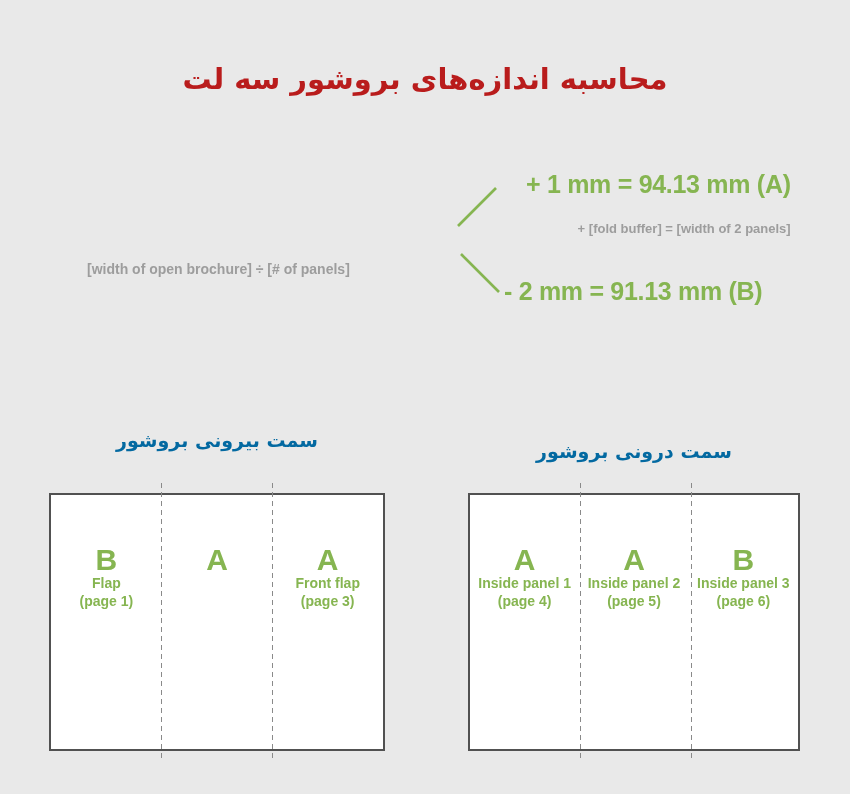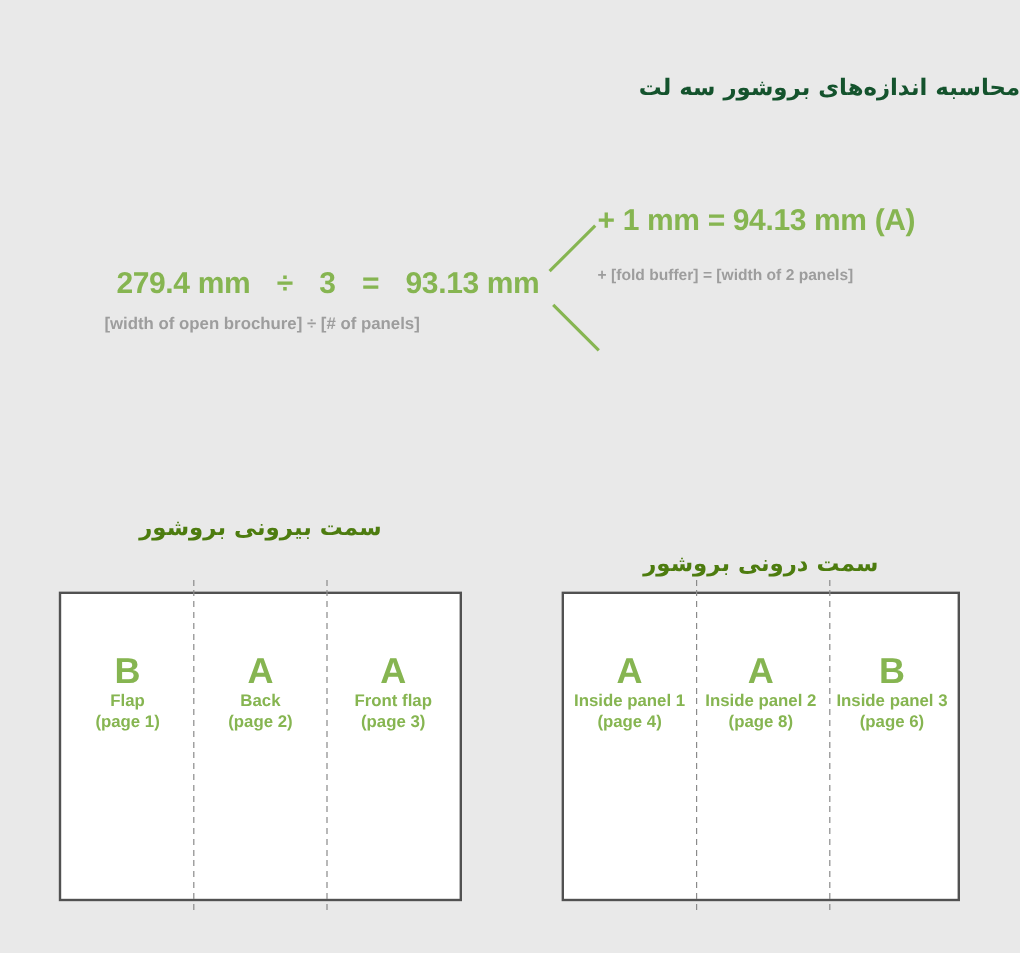--- a/index.html
+++ b/index.html
@@ -11,26 +11,26 @@
     background: #e9e9e9;
     overflow: hidden;
     font-family: "Liberation Sans", sans-serif;
   }
 
   .title {
     position: absolute;
     top: 62px;
     left: 0;
     width: 100%;
-    text-align: right;
+    text-align: center;
     direction: rtl;
     font-family: "DejaVu Sans", sans-serif;
-    font-size: 19px;
-    font-weight: bold;
-    color: #14532d;
+    font-size: 29px;
+    font-weight: bold;
+    color: #b91c1c;
   }
 
   
   .formula-main {
     position: absolute;
     left: 97px;
     top: 222px;
     display: flex;
     align-items: baseline;
     gap: 22px;
@@ -46,21 +46,21 @@
     top: 261px;
     font-size: 14px;
     font-weight: bold;
     color: #9d9d9d;
     white-space: nowrap;
   }
   .branch {
     position: absolute;
     white-space: nowrap;
   }
-  .branch-a { left: 498px; top: 170px; }
+  .branch-a { left: 526px; top: 170px; text-align: right; }
   .branch-b { left: 504px; top: 277px; }
   .branch .big {
     font-size: 25px;
     font-weight: bold;
     color: #86b551;
     letter-spacing: -0.3px;
   }
   .branch .small {
     margin-top: 22px;
     font-size: 13px;
@@ -74,24 +74,24 @@
   }
 
   
   .diagram-heading {
     position: absolute;
     text-align: center;
     direction: rtl;
     font-family: "DejaVu Sans", sans-serif;
     font-size: 19px;
     font-weight: bold;
-    color: #4d7c0f;
+    color: #0369a1;
   }
   .heading-outside { left: 49px;  top: 429px; width: 336px; }
-  .heading-inside  { left: 468px; top: 459px; width: 332px; }
+  .heading-inside  { left: 468px; top: 440px; width: 332px; }
 
   .sheet {
     position: absolute;
     top: 493px;
     height: 258px;
     background: #ffffff;
     border: 2px solid #515151;
   }
   .sheet-outside { left: 49px;  width: 336px; }
   .sheet-inside  { left: 468px; width: 332px; }
@@ -134,62 +134,52 @@
     line-height: 1.28;
   }
 </style>
 </head>
 <body>
 
 <div class="stage">
 
   <div class="title">محاسبه اندازه‌های بروشور سه لت</div>
 
-  <div class="formula-main">
-    <span>279.4 mm</span>
-    <span>÷</span>
-    <span>3</span>
-    <span>=</span>
-    <span>93.13 mm</span>
-  </div>
   <div class="formula-caption">[width of open brochure] ÷ [# of panels]</div>
 
   <svg class="connectors" width="62" height="122" viewBox="0 0 62 122" aria-hidden="true">
     <line x1="10" y1="48" x2="48" y2="10" stroke="#86b551" stroke-width="2.6"></line>
     <line x1="13" y1="76" x2="51" y2="114" stroke="#86b551" stroke-width="2.6"></line>
   </svg>
 
   <div class="branch branch-a">
     <div class="big">+ 1 mm = 94.13 mm (A)</div>
     <div class="small">+ [fold buffer] = [width of 2 panels]</div>
   </div>
 
   <div class="branch branch-b">
+    <div class="big">- 2 mm = 91.13 mm (B)</div>
   </div>
 
   <div class="diagram-heading heading-outside">سمت بیرونی بروشور</div>
   <div class="diagram-heading heading-inside">سمت درونی بروشور</div>
 
   <div class="sheet sheet-outside">
     <div class="fold-line fold-1"></div>
     <div class="fold-line fold-2"></div>
     <div class="panels">
       <div class="panel">
         <div class="letter">B</div>
         <div class="label">
           <div>Flap</div>
           <div>(page 1)</div>
         </div>
       </div>
       <div class="panel">
         <div class="letter">A</div>
-        <div class="label">
-          <div>Back</div>
-          <div>(page 2)</div>
-        </div>
       </div>
       <div class="panel">
         <div class="letter">A</div>
         <div class="label">
           <div>Front flap</div>
           <div>(page 3)</div>
         </div>
       </div>
     </div>
   </div>
@@ -202,21 +192,21 @@
         <div class="letter">A</div>
         <div class="label">
           <div>Inside panel 1</div>
           <div>(page 4)</div>
         </div>
       </div>
       <div class="panel">
         <div class="letter">A</div>
         <div class="label">
           <div>Inside panel 2</div>
-          <div>(page 8)</div>
+          <div>(page 5)</div>
         </div>
       </div>
       <div class="panel">
         <div class="letter">B</div>
         <div class="label">
           <div>Inside panel 3</div>
           <div>(page 6)</div>
         </div>
       </div>
     </div>

